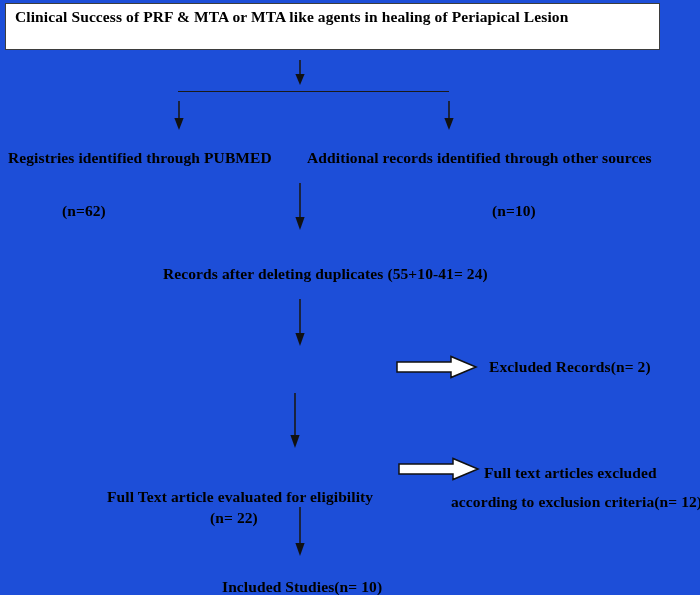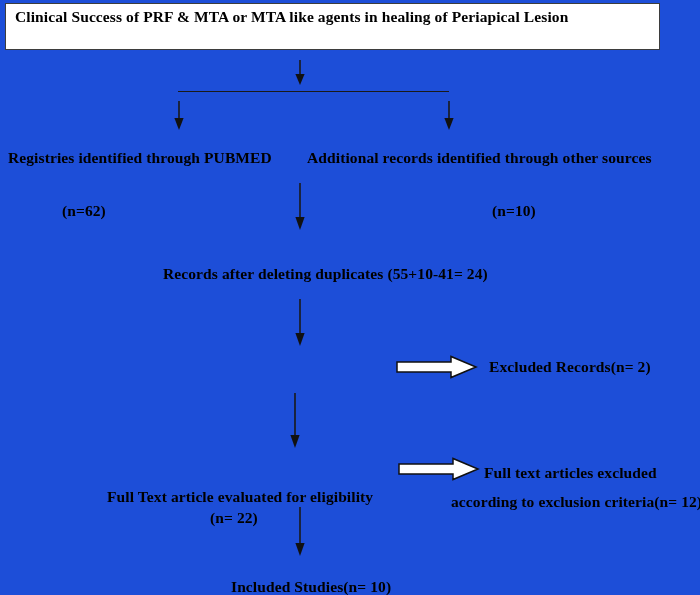--- a/index.html
+++ b/index.html
@@ -150,15 +150,15 @@
 
   <div class="abs node-text" style="left:451px; top:493px;">according to exclusion criteria(n= 12)</div>
 
   <div class="abs" style="left:291px; top:507px;">
     <svg class="v-arrow" width="18" height="50" viewBox="0 0 18 50">
       <line x1="9" y1="0" x2="9" y2="39" stroke="#1a1a1a" stroke-width="1.6"></line>
       <polygon points="9,49 4.4,36 13.6,36" fill="#111111"></polygon>
     </svg>
   </div>
 
-  <div class="abs node-text" style="left:231px; top:578px;">Included Studies(n=  10)</div>
+  <div class="abs node-text" style="left:222px; top:578px;">Included Studies(n=  10)</div>
 
 </div>
 
 </body></html>

